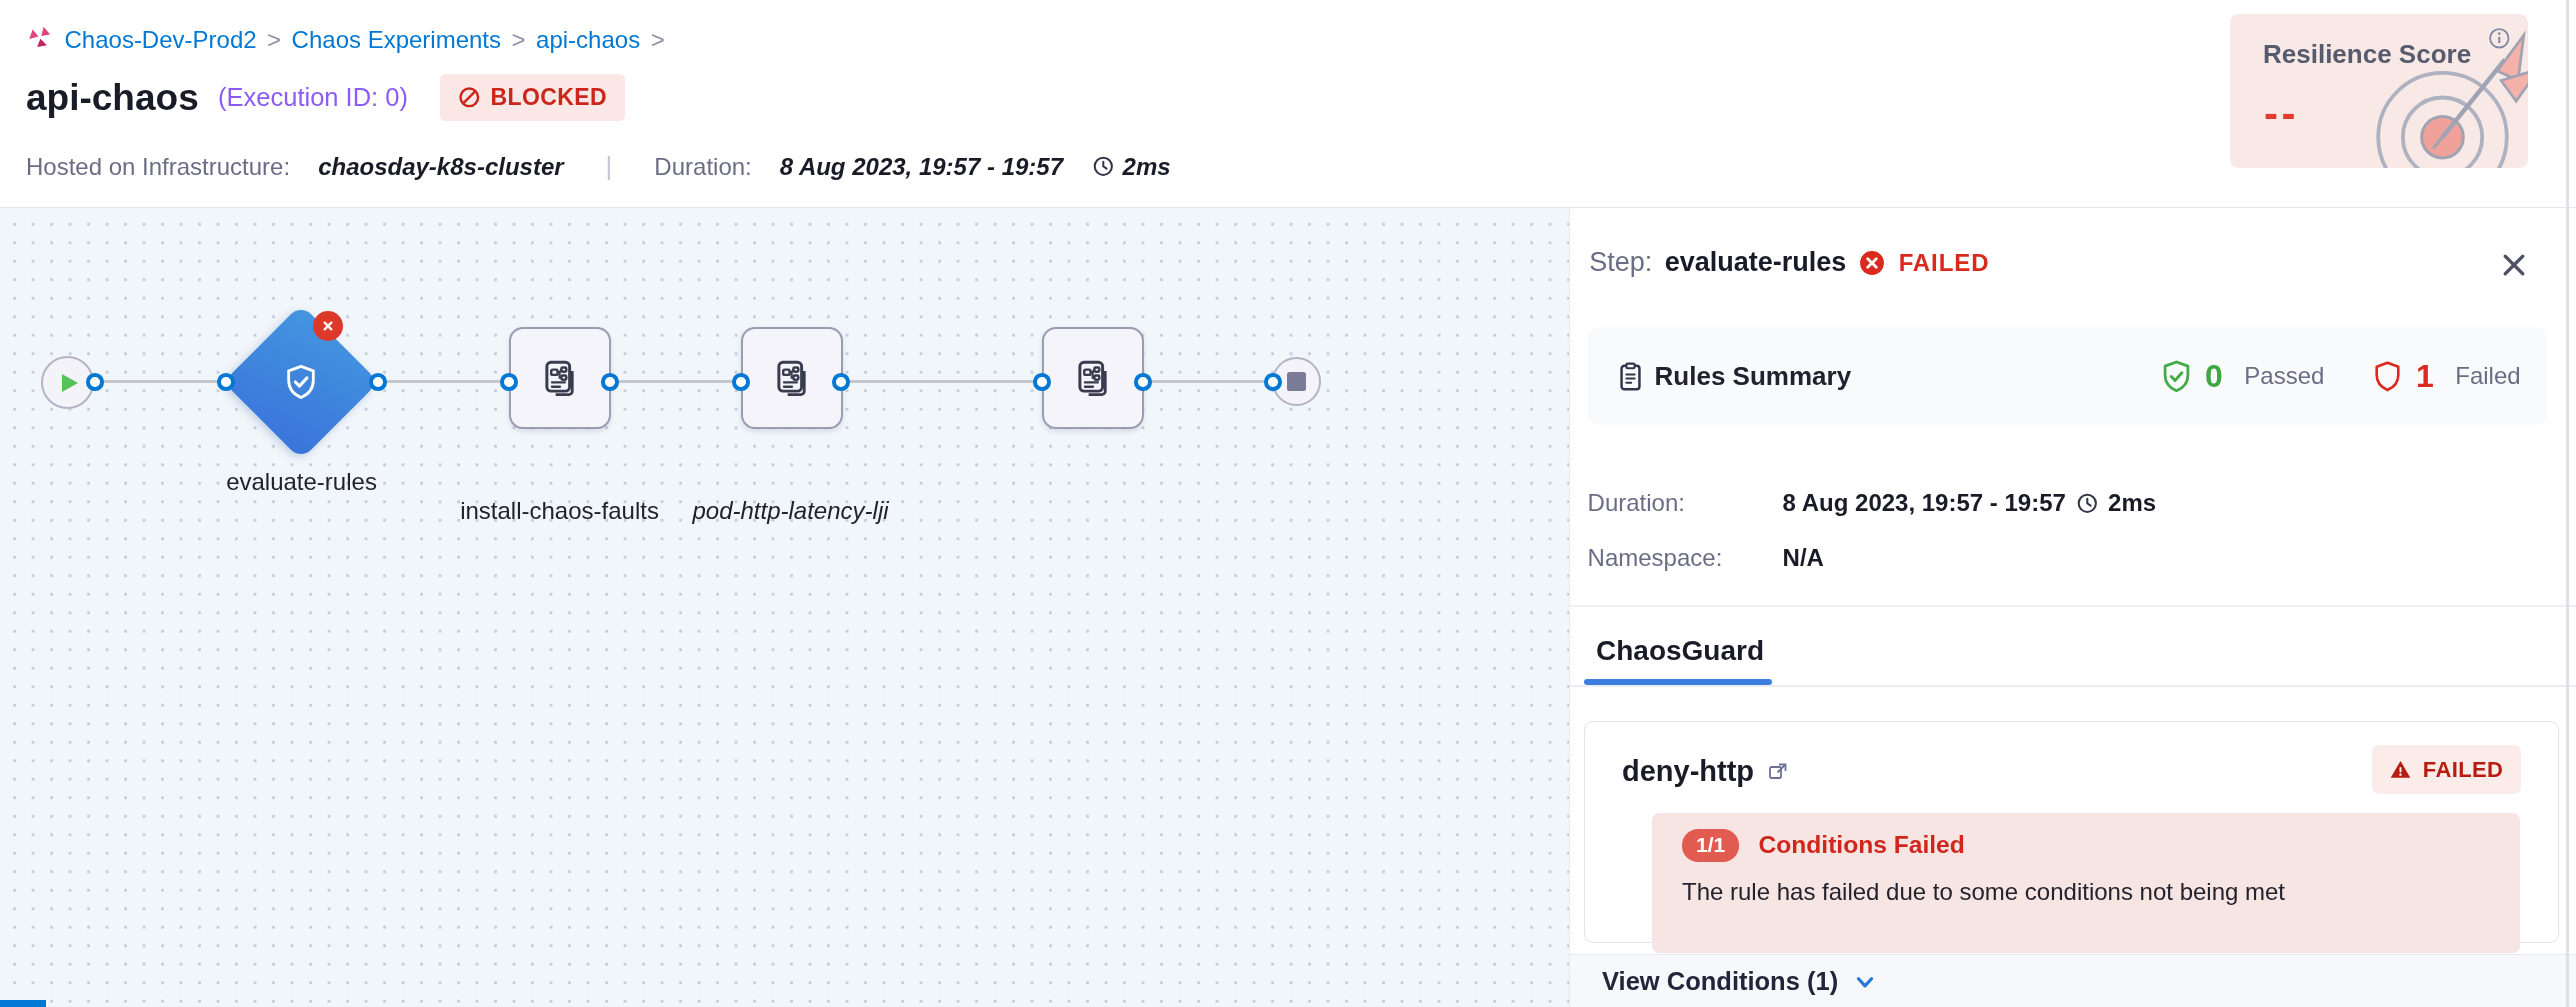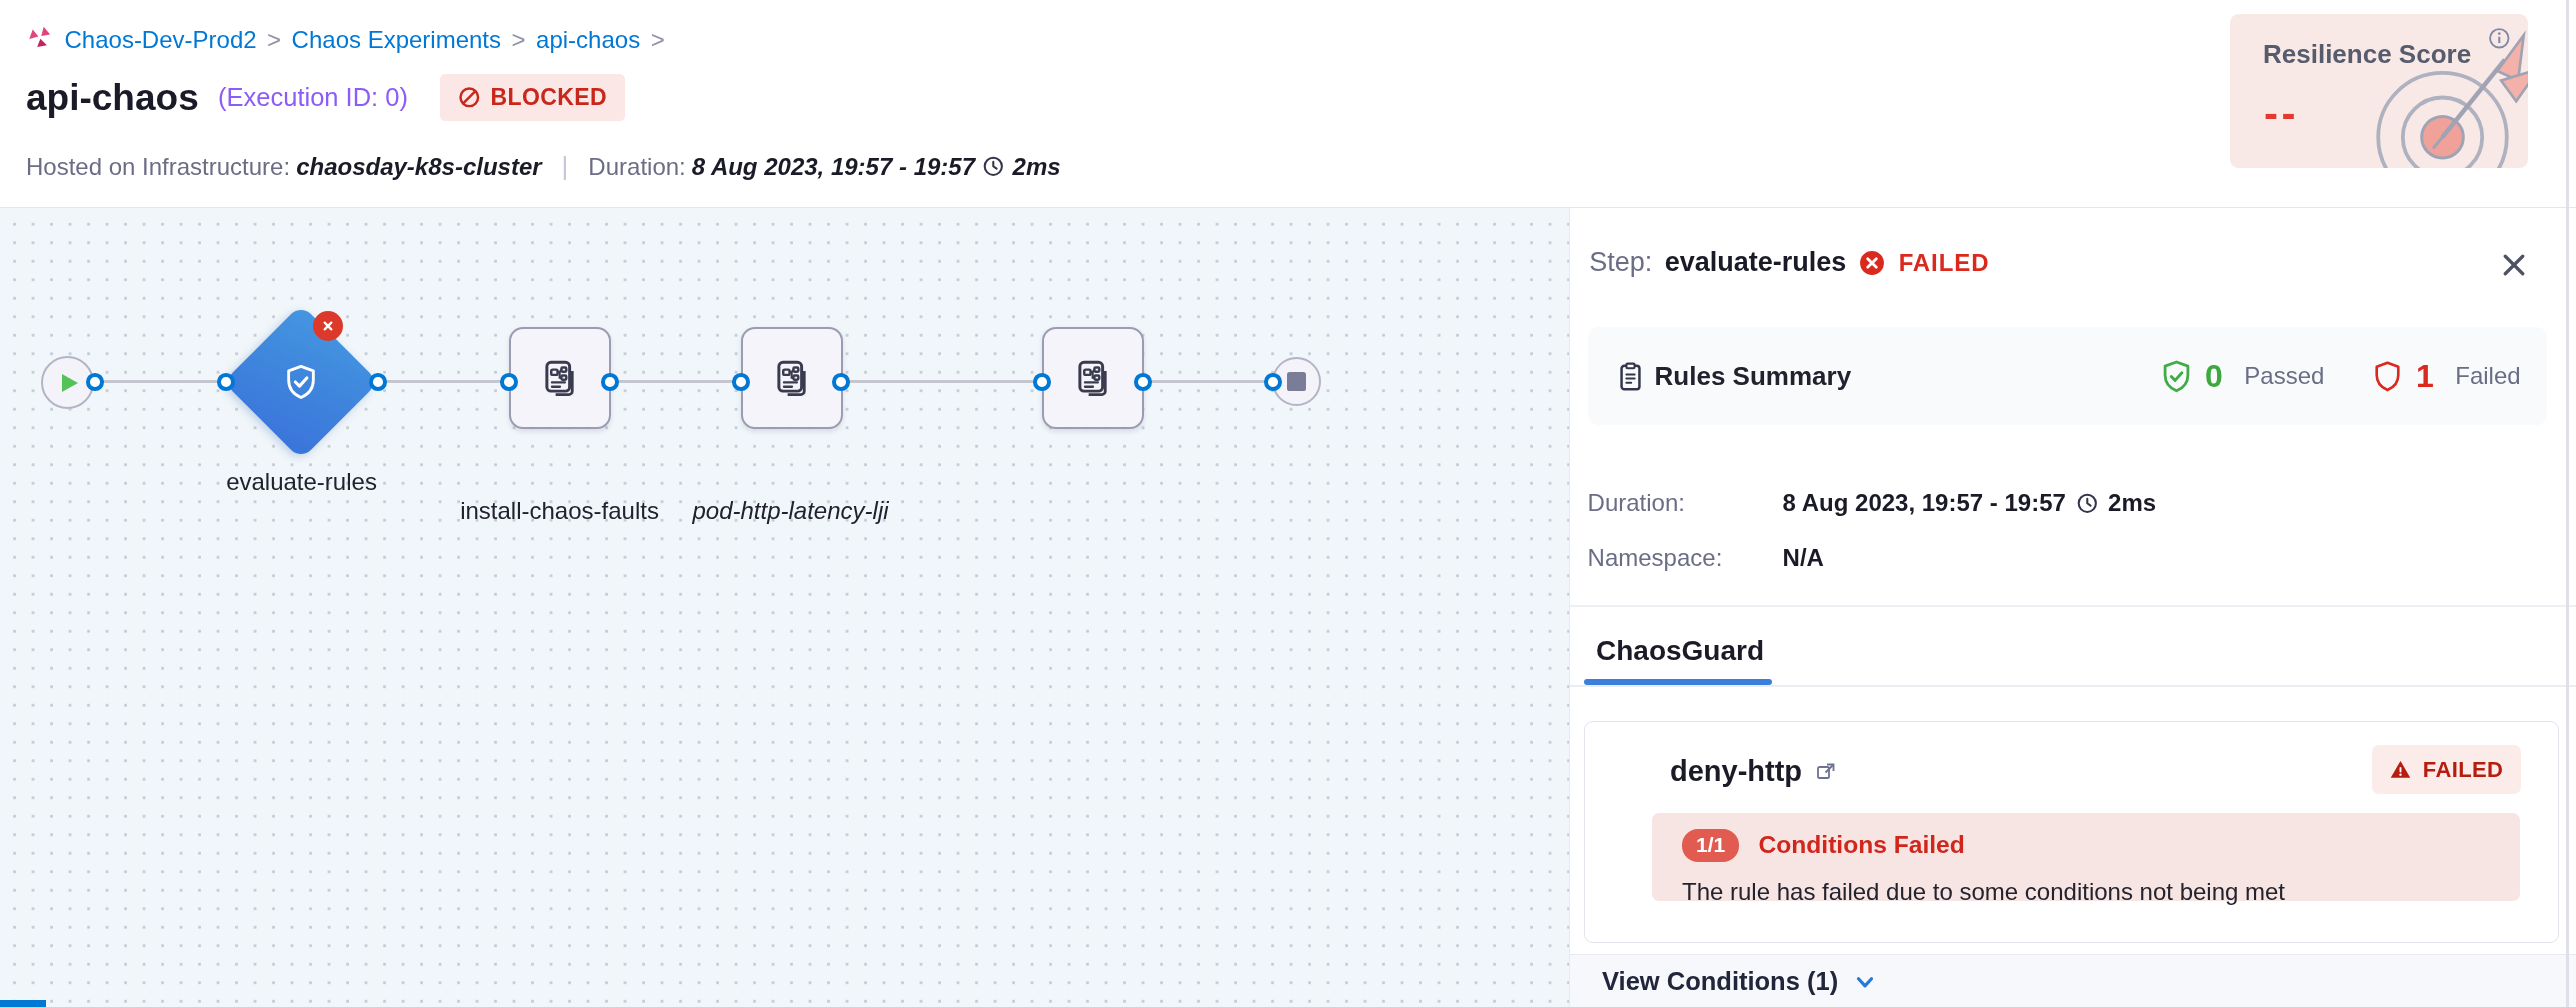--- a/index.html
+++ b/index.html
@@ -10,21 +10,21 @@
   
   .page-header { position:absolute; left:0; top:0; width:2576px; height:208px; background:#fff; border-bottom:1.8px solid #e5e6ee; }
   .breadcrumb { position:absolute; left:26px; top:23px; display:flex; align-items:center; gap:10.5px; font-size:24px; }
   .crumb { color:#0278d5; cursor:pointer; }
   .crumb-sep { color:#8e90a6; }
   .title-row { position:absolute; left:26px; top:74px; display:flex; align-items:center; gap:19.3px; }
   .page-title { font-size:37px; font-weight:700; color:#1b1b28; }
   .exec-id { font-size:25.5px; color:#8b5cf6; }
   .badge-blocked { display:flex; align-items:center; gap:8.8px; background:#fbe7e5; border-radius:5.3px; height:47px; padding:0 17.6px; margin-left:12.3px; }
   .badge-blocked span { font-size:23px; font-weight:700; color:#c9271c; letter-spacing:0.4px; }
-  .meta-row { position:absolute; left:26px; top:151px; display:flex; align-items:center; gap:6px; font-size:24px; }
+  .meta-row { position:absolute; left:26px; top:151px; display:flex; align-items:center; gap:28px; font-size:24px; }
   .meta-label { color:#6b6d85; }
   .meta-value { color:#1b1b28; font-weight:700;font-style:italic; }
   .meta-div { color:#c6c7d4; font-size:26px; margin:0 14px; }
   .meta-ms { display:flex; align-items:center; gap:7px; }
 
   
   .resilience-card { position:absolute; left:2230px; top:14px; width:298px; height:154px; background:#f9e9e6; border-radius:8.8px; overflow:hidden; }
   .resilience-title { position:absolute; left:33px; top:24.6px; font-size:26px; font-weight:700; color:#565b6d; }
   .resilience-value { position:absolute; left:34px; top:76px; font-size:42px; font-weight:800; color:#e23a2e; letter-spacing:3.5px; }
   .resilience-info { position:absolute; right:16.7px; top:12.3px; cursor:pointer; }
@@ -77,24 +77,24 @@
   .kv-label { color:#6b6d85; width:195px; }
   .kv-value { color:#1b1b28; font-weight:700; display:flex; align-items:center; gap:8.8px; }
   .panel-divider { position:absolute; left:0; top:397px; width:1007px; height:1.8px; background:#eeeff5; }
 
   .tab-bar-border { position:absolute; left:0; top:477px; width:1007px; height:1.8px; background:#ecedf3; }
   .tab-label { position:absolute; left:26px; top:427px; font-size:28px; font-weight:700; color:#1b1b28; cursor:pointer; }
   .tab-underline { position:absolute; left:14px; top:471px; width:188px; height:6.2px; border-radius:3.5px; background:#3b7fde; }
 
   .rule-card { position:absolute; left:14px; top:513px; width:975px; height:222px; background:#fff; border:1.8px solid #e2e3ed; border-radius:8.8px; }
   .rule-name-row { position:absolute; left:37px; top:33px; display:flex; align-items:center; gap:12.3px; }
-  .rule-name { font-size:29px; font-weight:700; color:#1b1b28; cursor:pointer;margin-left:48px; }
+  .rule-name { font-size:29px; font-weight:700; color:#1b1b28; cursor:pointer; }
   .rule-badge { position:absolute; right:37px; top:23px; height:49px; background:#fbecea; border-radius:7px; display:flex; align-items:center; gap:10.5px; padding:0 17.6px; }
   .rule-badge span { font-size:22px; font-weight:800; color:#b71c10; letter-spacing:0.4px; }
-  .rule-alert { position:absolute; left:67px; top:91px; width:868px; height:88px; background:#f7e5e3; border-radius:7px; }
+  .rule-alert { position:absolute; left:67px; top:91px; width:868px; height:140px; background:#f7e5e3; border-radius:7px; }
   .alert-row1 { position:absolute; left:30px; top:16px; display:flex; align-items:center; gap:19.3px; }
   .alert-pill { background:#e15b50; color:#fff; font-size:21px; font-weight:800; border-radius:16px; padding:4.4px 14px; }
   .alert-title { font-size:24.6px; font-weight:700; color:#d0261b; }
   .alert-msg { position:absolute; left:30px; top:65px; font-size:24px; color:#23232e; }
 
   .panel-footer { position:absolute; left:0; top:746px; width:1007px; height:54px; background:#f6f8fb; border-top:1.8px solid #e9eaf1; display:flex; align-items:center; padding-left:32px; gap:14px; cursor:pointer; }
   .footer-label { font-size:25.5px; font-weight:600; color:#22263a; }
 </style>
 </head>
 <body>

